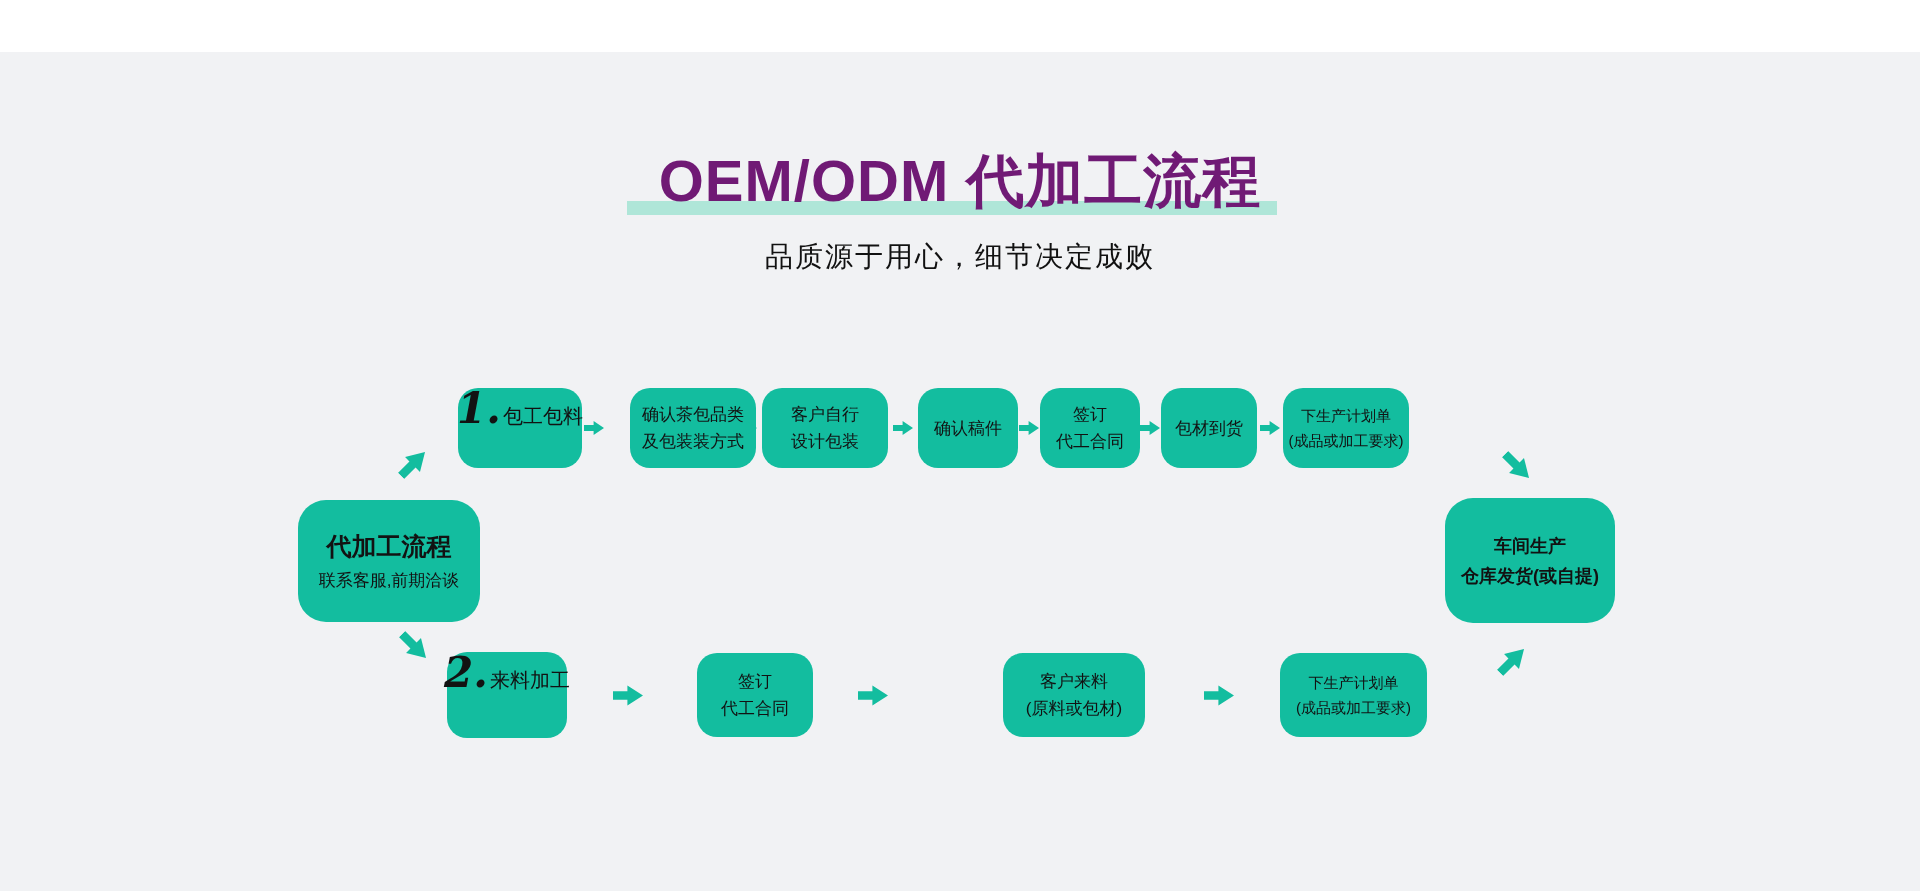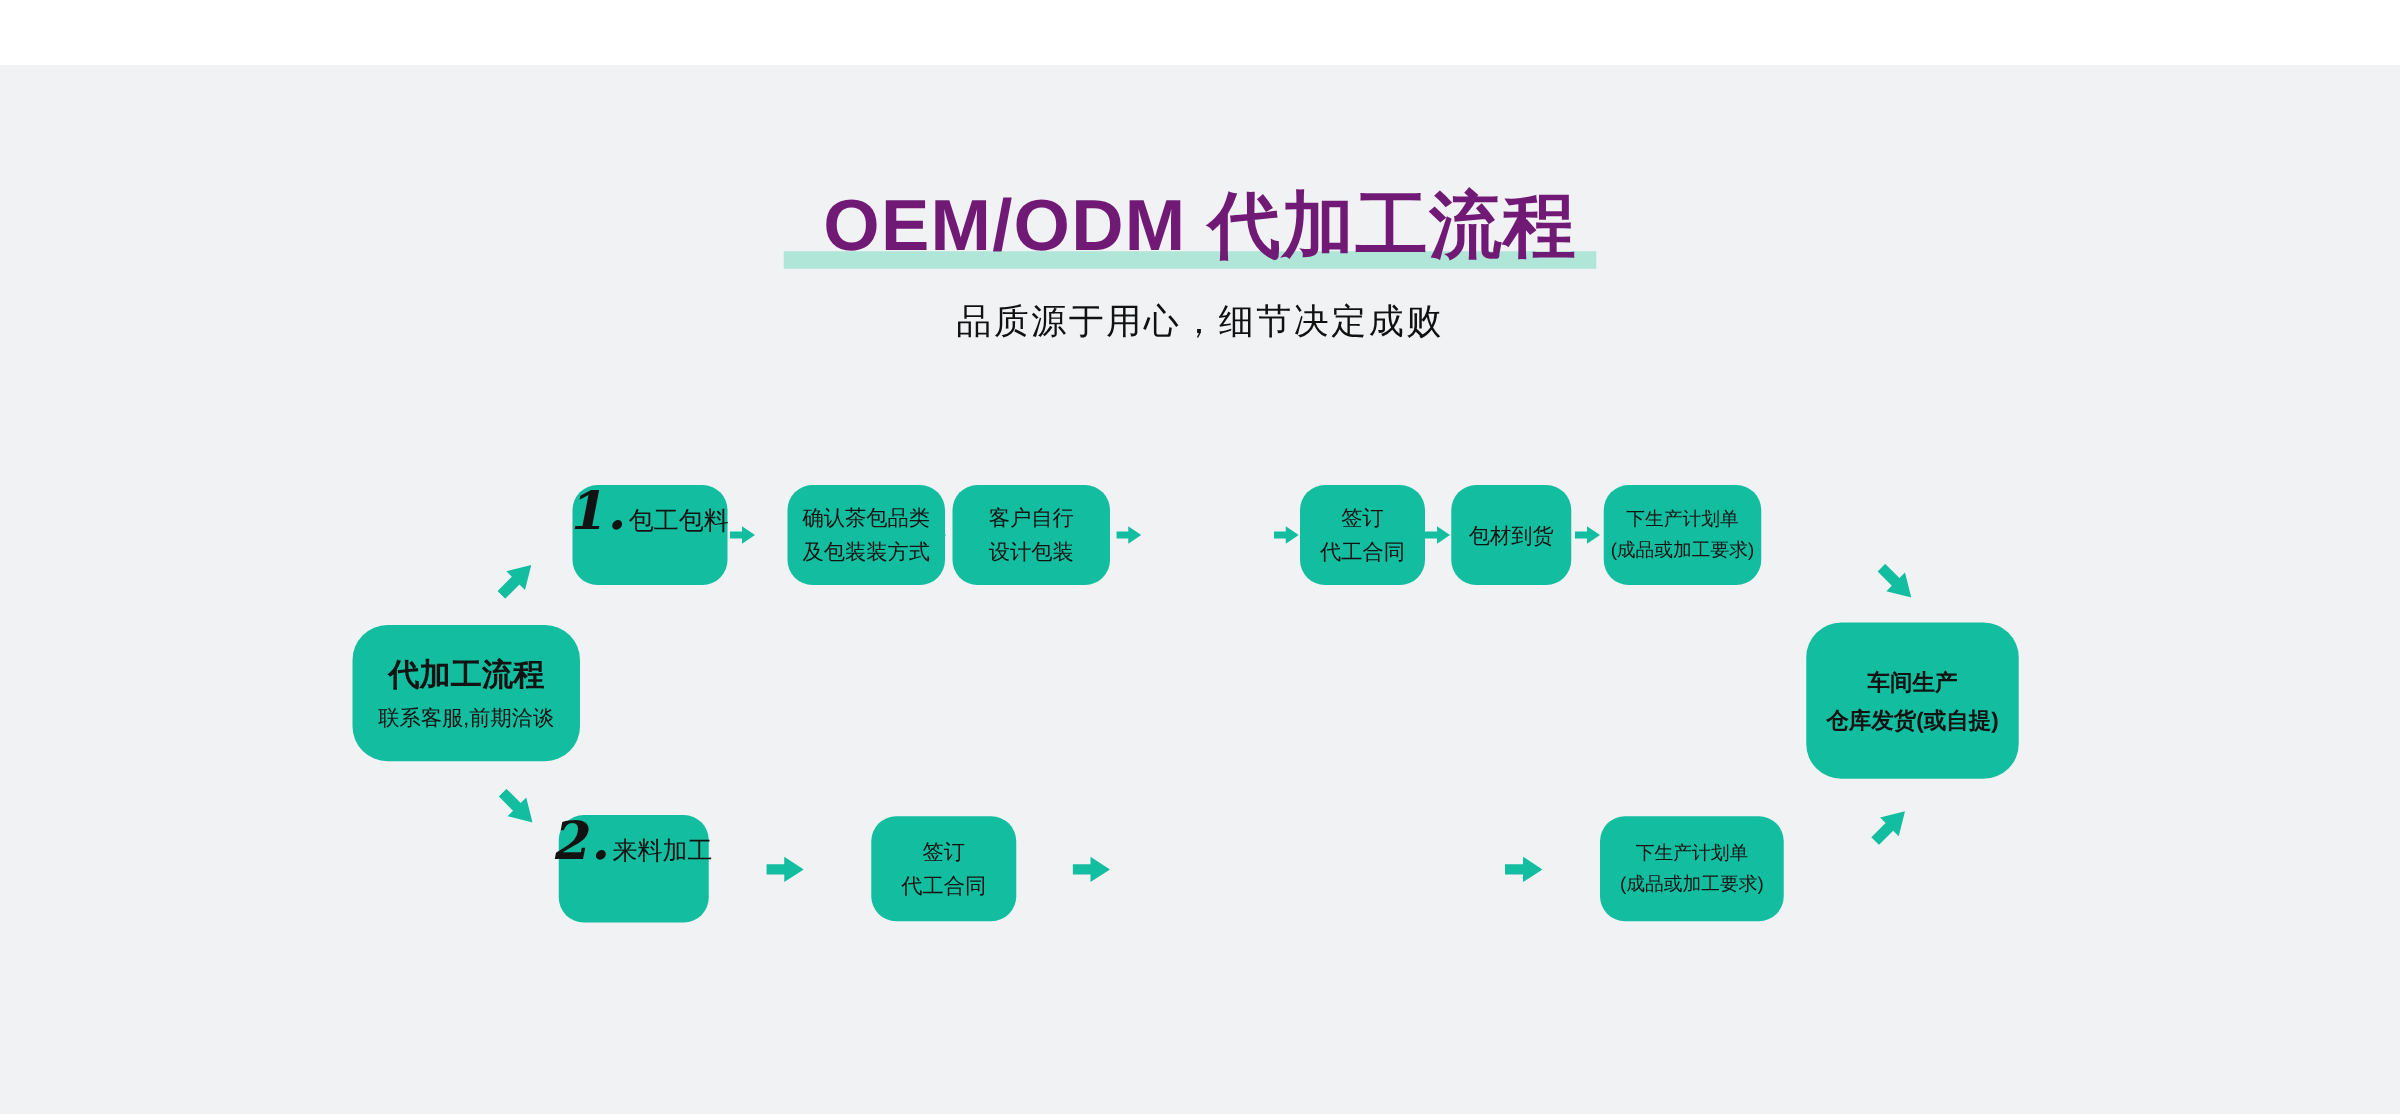--- a/index.html
+++ b/index.html
@@ -60,21 +60,21 @@
   #bm4 .ln { font-size:15px; line-height:25px; }
 
   .step-num {
     font-family:"DejaVu Serif","Liberation Serif",serif;
     font-style:italic; font-weight:600; font-size:42px; line-height:42px;
     margin-right:2px;
   }
   .step-label { font-size:20px; font-weight:500; white-space:nowrap; }
 
   .start-box {
-    left:282px; top:500px; width:182px; height:109px; border-radius:28px;
+    left:298px; top:500px; width:182px; height:122px; border-radius:28px;
   }
   .start-title { font-size:25px; font-weight:700; line-height:32px; white-space:nowrap; }
   .start-sub   { font-size:17px; font-weight:500; margin-top:7px; white-space:nowrap; }
 
   .end-box {
     left:1445px; top:498px; width:170px; height:125px; border-radius:28px;
   }
   .end-box .ln { font-size:18px; line-height:30px; font-weight:600; }
 
   
@@ -126,39 +126,46 @@
     <span class="step-label">包工包料</span>
   </div>
   <div class="box box-t" id="bt2">
     <div class="ln">确认茶包品类</div>
     <div class="ln">及包装装方式</div>
   </div>
   <div class="box box-t" id="bt3">
     <div class="ln">客户自行</div>
     <div class="ln">设计包装</div>
   </div>
+  <div class="box box-t" id="bt4">
+    <div class="ln">确认稿件</div>
+  </div>
   <div class="box box-t" id="bt5">
     <div class="ln">签订</div>
     <div class="ln">代工合同</div>
   </div>
   <div class="box box-t" id="bt6">
     <div class="ln">包材到货</div>
   </div>
   <div class="box box-t" id="bt7">
     <div class="ln">下生产计划单</div>
     <div class="ln">(成品或加工要求)</div>
   </div>
 
   <div class="box box-m" id="bm1">
     <span class="step-num">2.</span>
     <span class="step-label">来料加工</span>
   </div>
   <div class="box box-m" id="bm2">
     <div class="ln">签订</div>
     <div class="ln">代工合同</div>
+  </div>
+  <div class="box box-m" id="bm3">
+    <div class="ln">客户来料</div>
+    <div class="ln">(原料或包材)</div>
   </div>
   <div class="box box-m" id="bm4">
     <div class="ln">下生产计划单</div>
     <div class="ln">(成品或加工要求)</div>
   </div>
 
   <div class="box end-box">
     <div class="ln">车间生产</div>
     <div class="ln">仓库发货(或自提)</div>
   </div>

